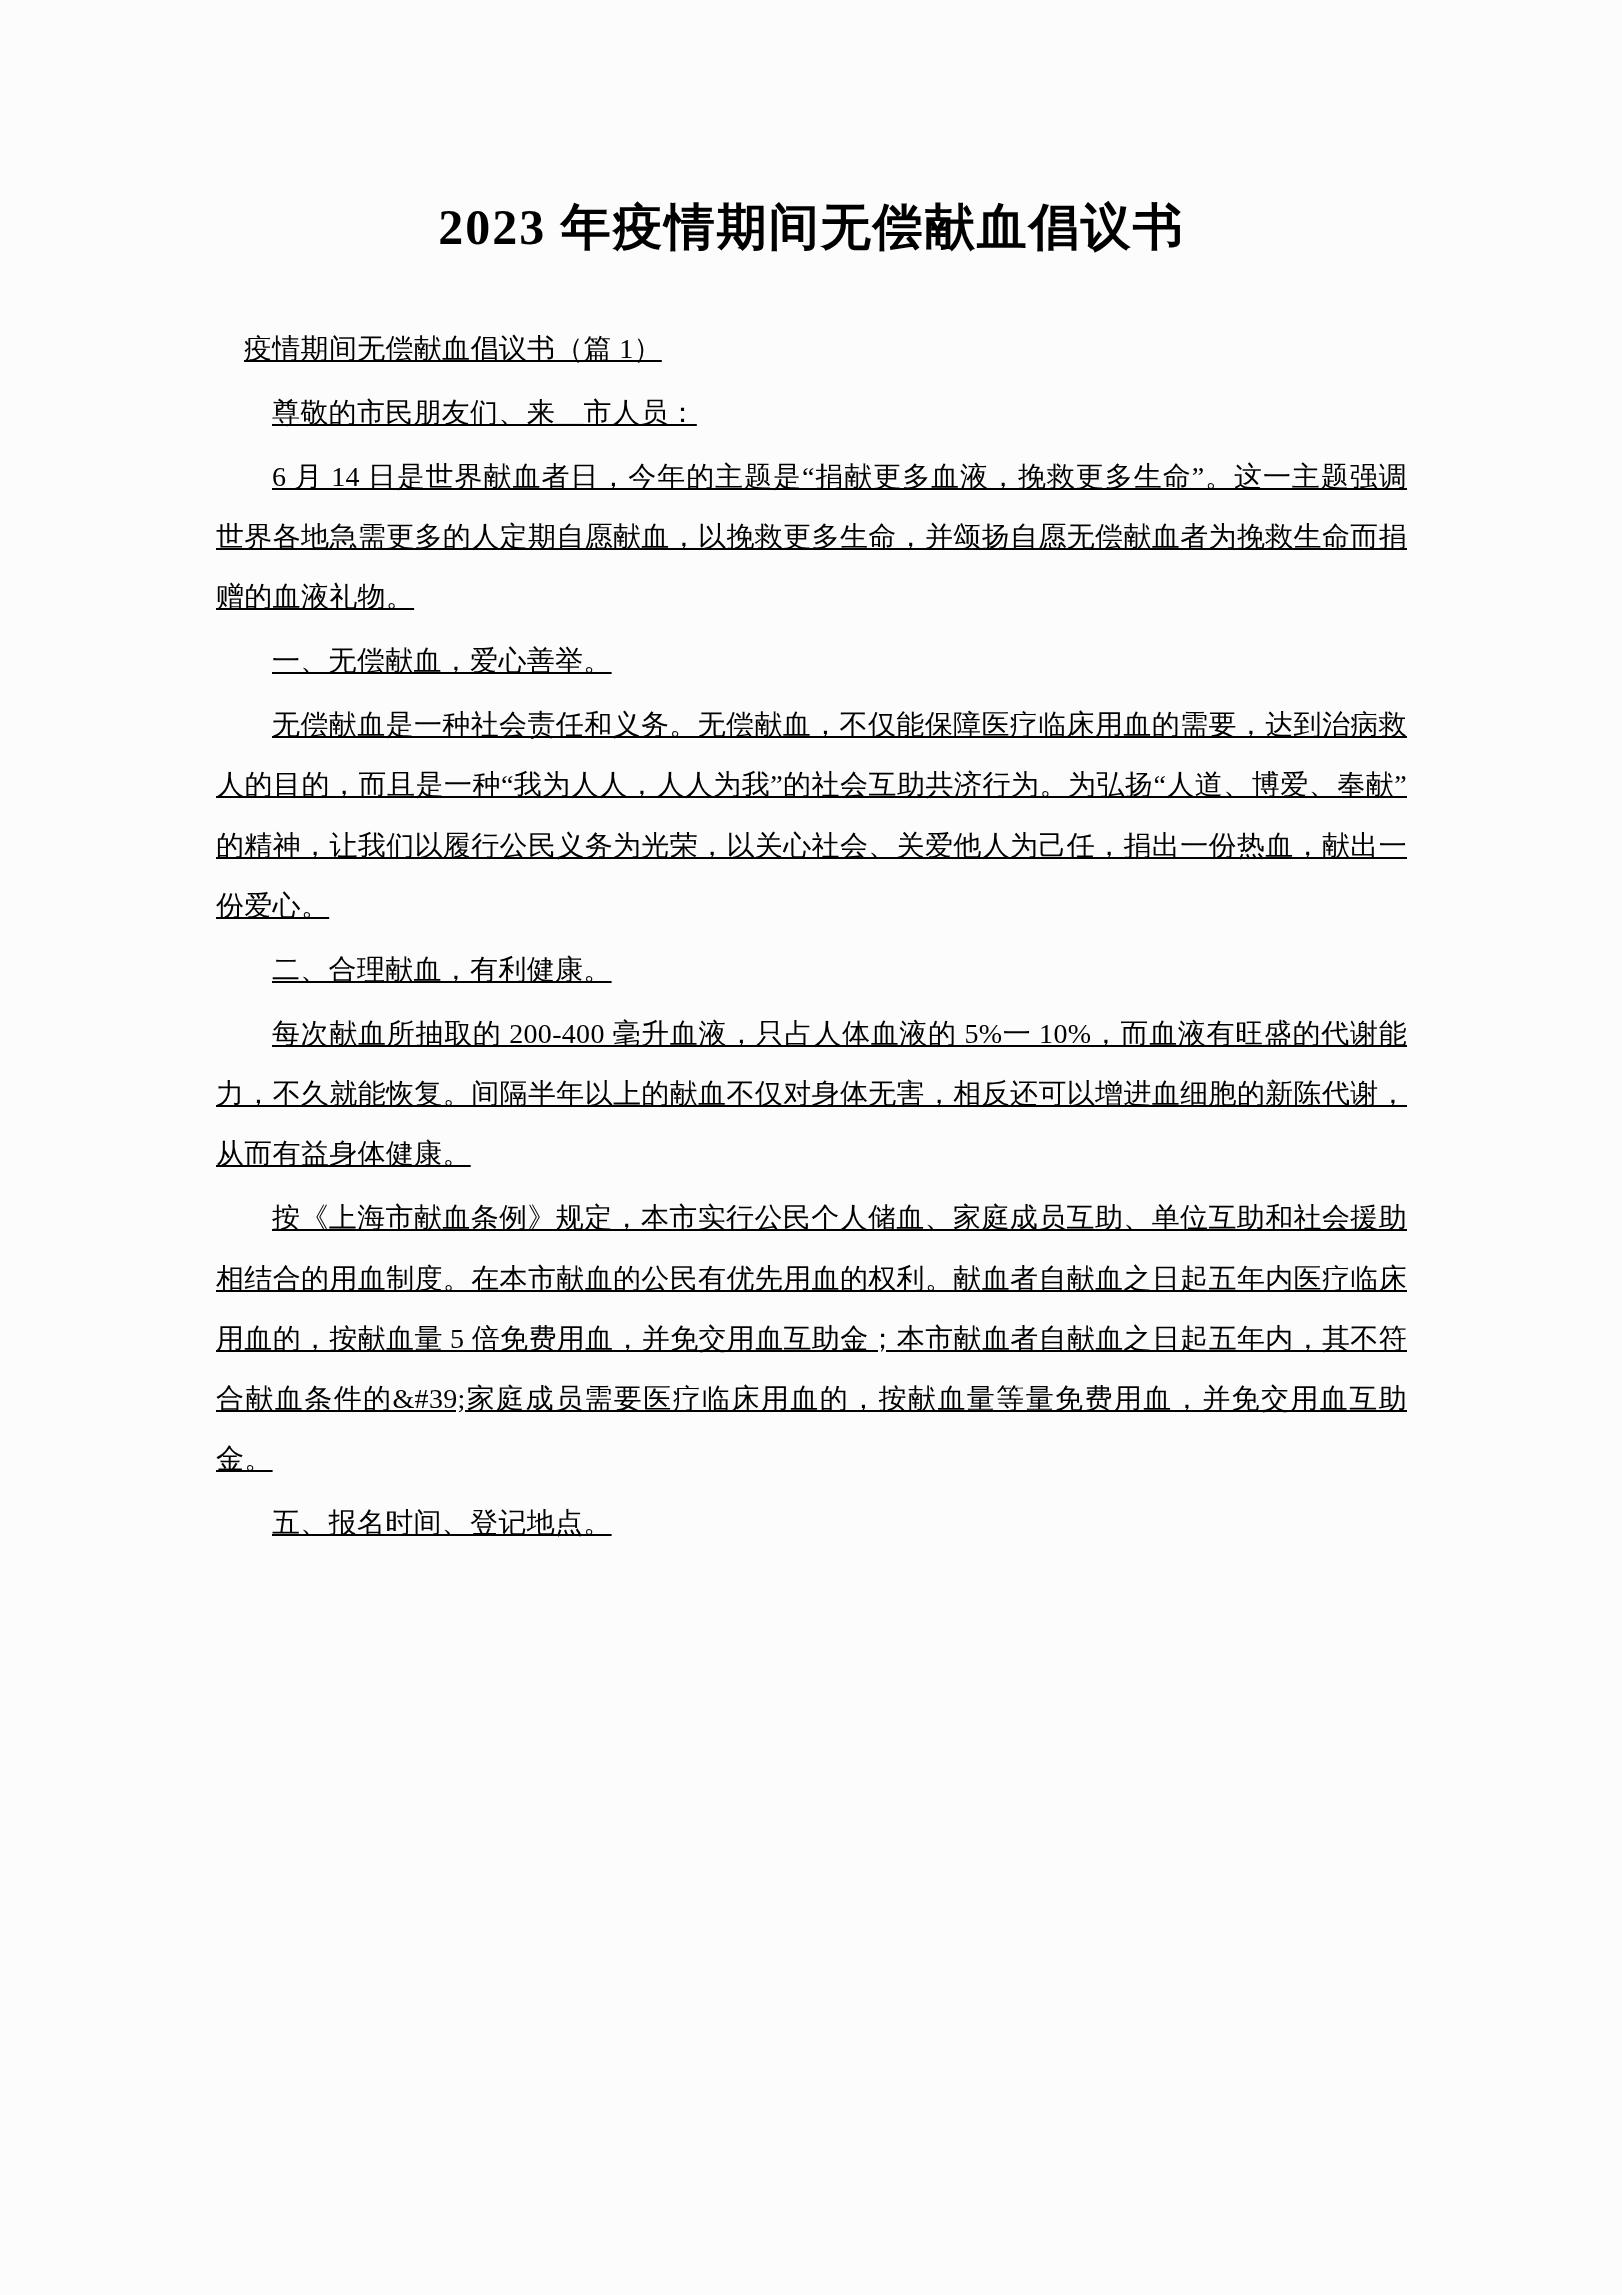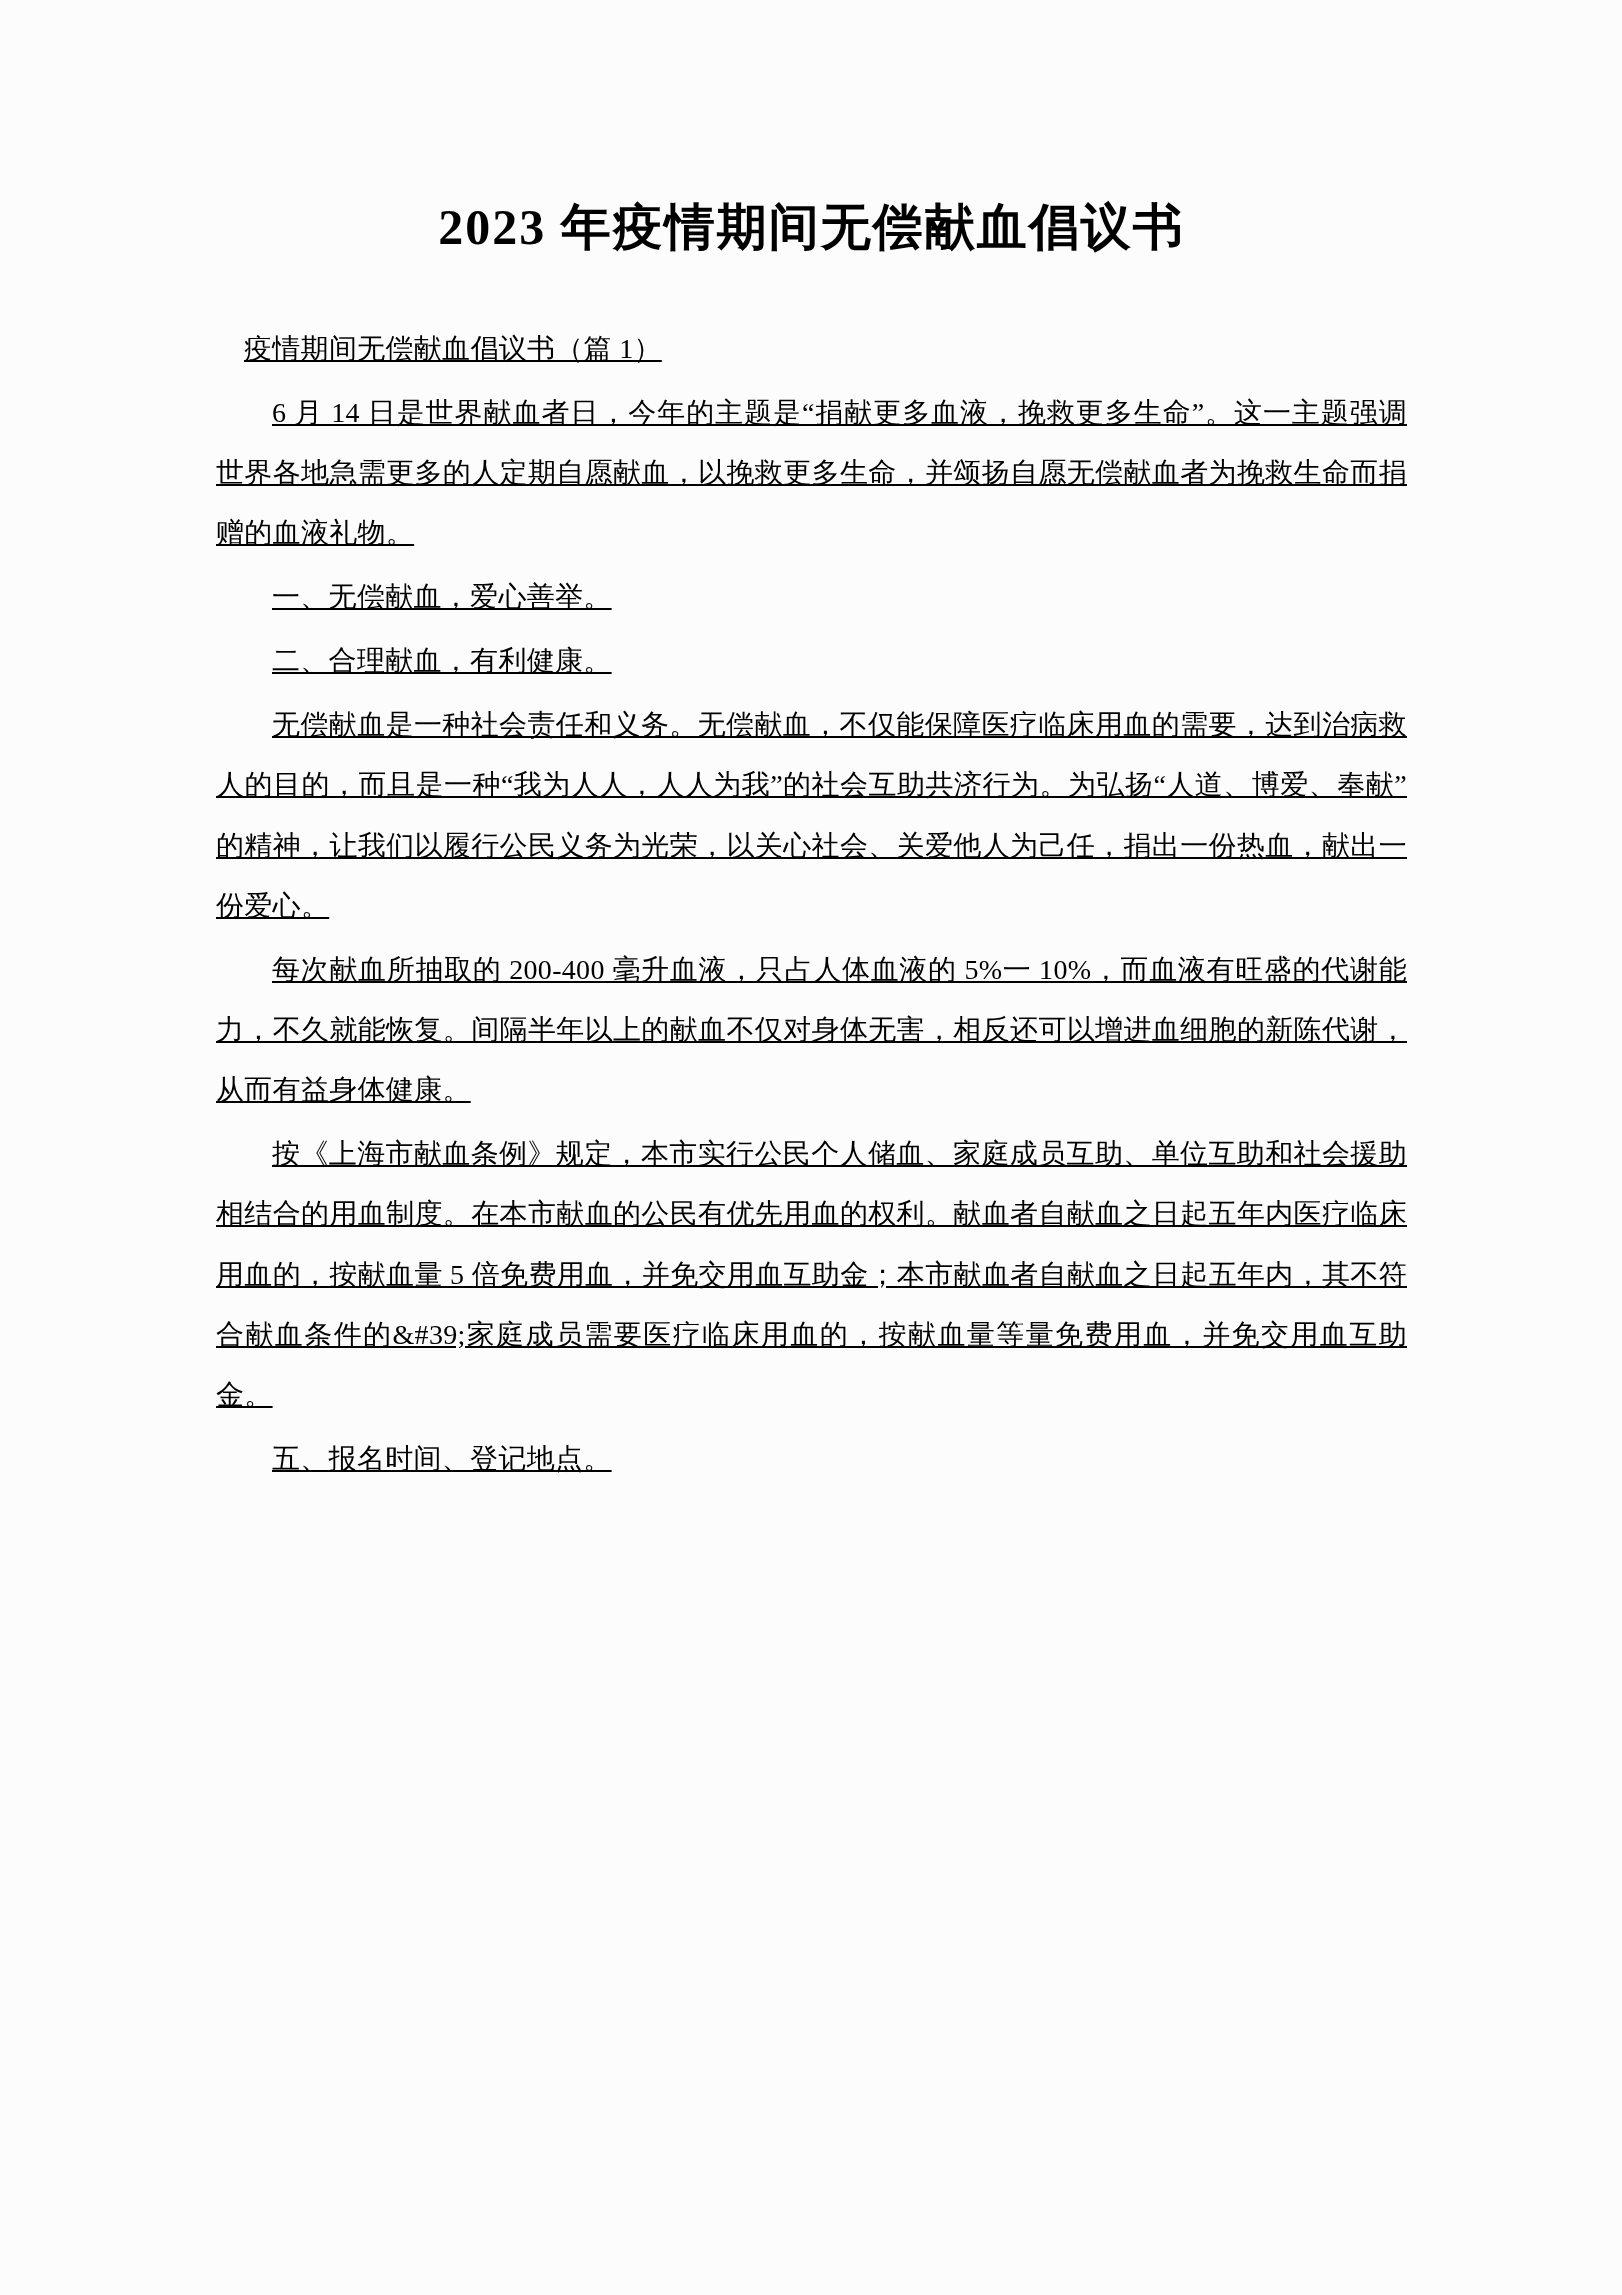--- a/index.html
+++ b/index.html
@@ -52,23 +52,24 @@
 </style>
 </head>
 <body>
 
 <div class="page">
 
   <h1 class="doc-title">2023 年疫情期间无偿献血倡议书</h1>
 
   <div class="body-block">
     <p class="para first-line">疫情期间无偿献血倡议书（篇 1）</p>
+    <p class="para">尊敬的市民朋友们、来__市人员：</p>
     <p class="para">6 月 14 日是世界献血者日，今年的主题是“捐献更多血液，挽救更多生命”。这一主题强调世界各地急需更多的人定期自愿献血，以挽救更多生命，并颂扬自愿无偿献血者为挽救生命而捐赠的血液礼物。</p>
     <p class="para subhead">一、无偿献血，爱心善举。</p>
+    <p class="para">无偿献血是一种社会责任和义务。无偿献血，不仅能保障医疗临床用血的需要，达到治病救人的目的，而且是一种“我为人人，人人为我”的社会互助共济行为。为弘扬“人道、博爱、奉献”的精神，让我们以履行公民义务为光荣，以关心社会、关爱他人为己任，捐出一份热血，献出一份爱心。</p>
     <p class="para subhead">二、合理献血，有利健康。</p>
-    <p class="para">无偿献血是一种社会责任和义务。无偿献血，不仅能保障医疗临床用血的需要，达到治病救人的目的，而且是一种“我为人人，人人为我”的社会互助共济行为。为弘扬“人道、博爱、奉献”的精神，让我们以履行公民义务为光荣，以关心社会、关爱他人为己任，捐出一份热血，献出一份爱心。</p>
     <p class="para">每次献血所抽取的 200-400 毫升血液，只占人体血液的 5%一 10%，而血液有旺盛的代谢能力，不久就能恢复。间隔半年以上的献血不仅对身体无害，相反还可以增进血细胞的新陈代谢，从而有益身体健康。</p>
     <p class="para">按《上海市献血条例》规定，本市实行公民个人储血、家庭成员互助、单位互助和社会援助相结合的用血制度。在本市献血的公民有优先用血的权利。献血者自献血之日起五年内医疗临床用血的，按献血量 5 倍免费用血，并免交用血互助金；本市献血者自献血之日起五年内，其不符合献血条件的&amp;#39;家庭成员需要医疗临床用血的，按献血量等量免费用血，并免交用血互助金。</p>
     <p class="para subhead">五、报名时间、登记地点。</p>
   </div>
 
 </div>
 
 
 </body></html>

